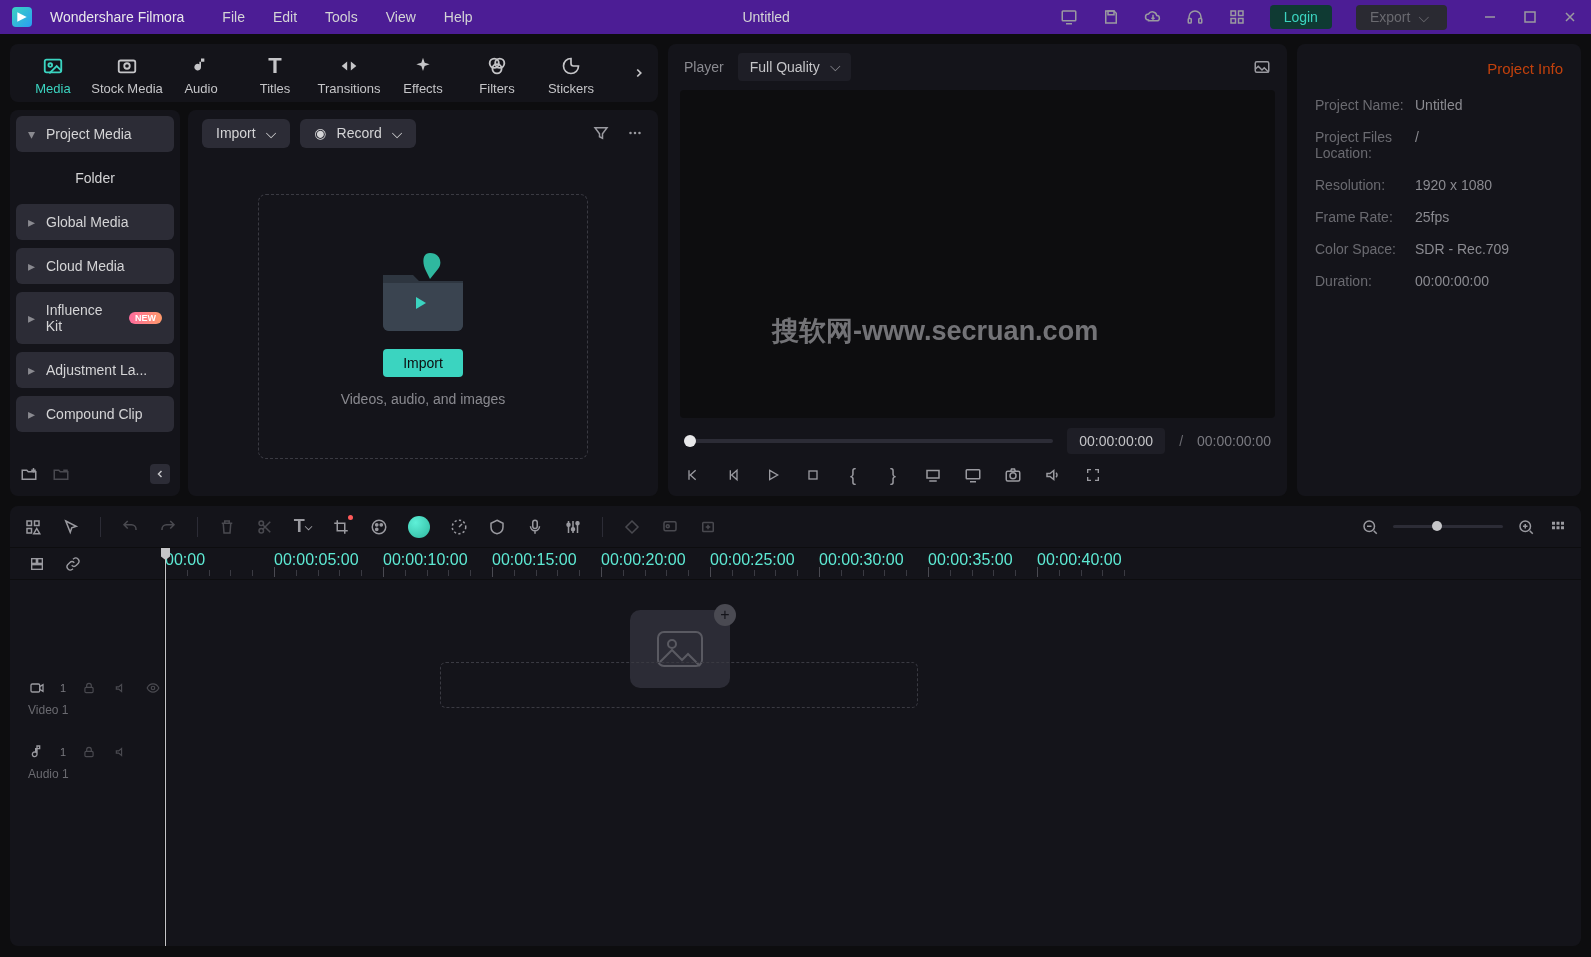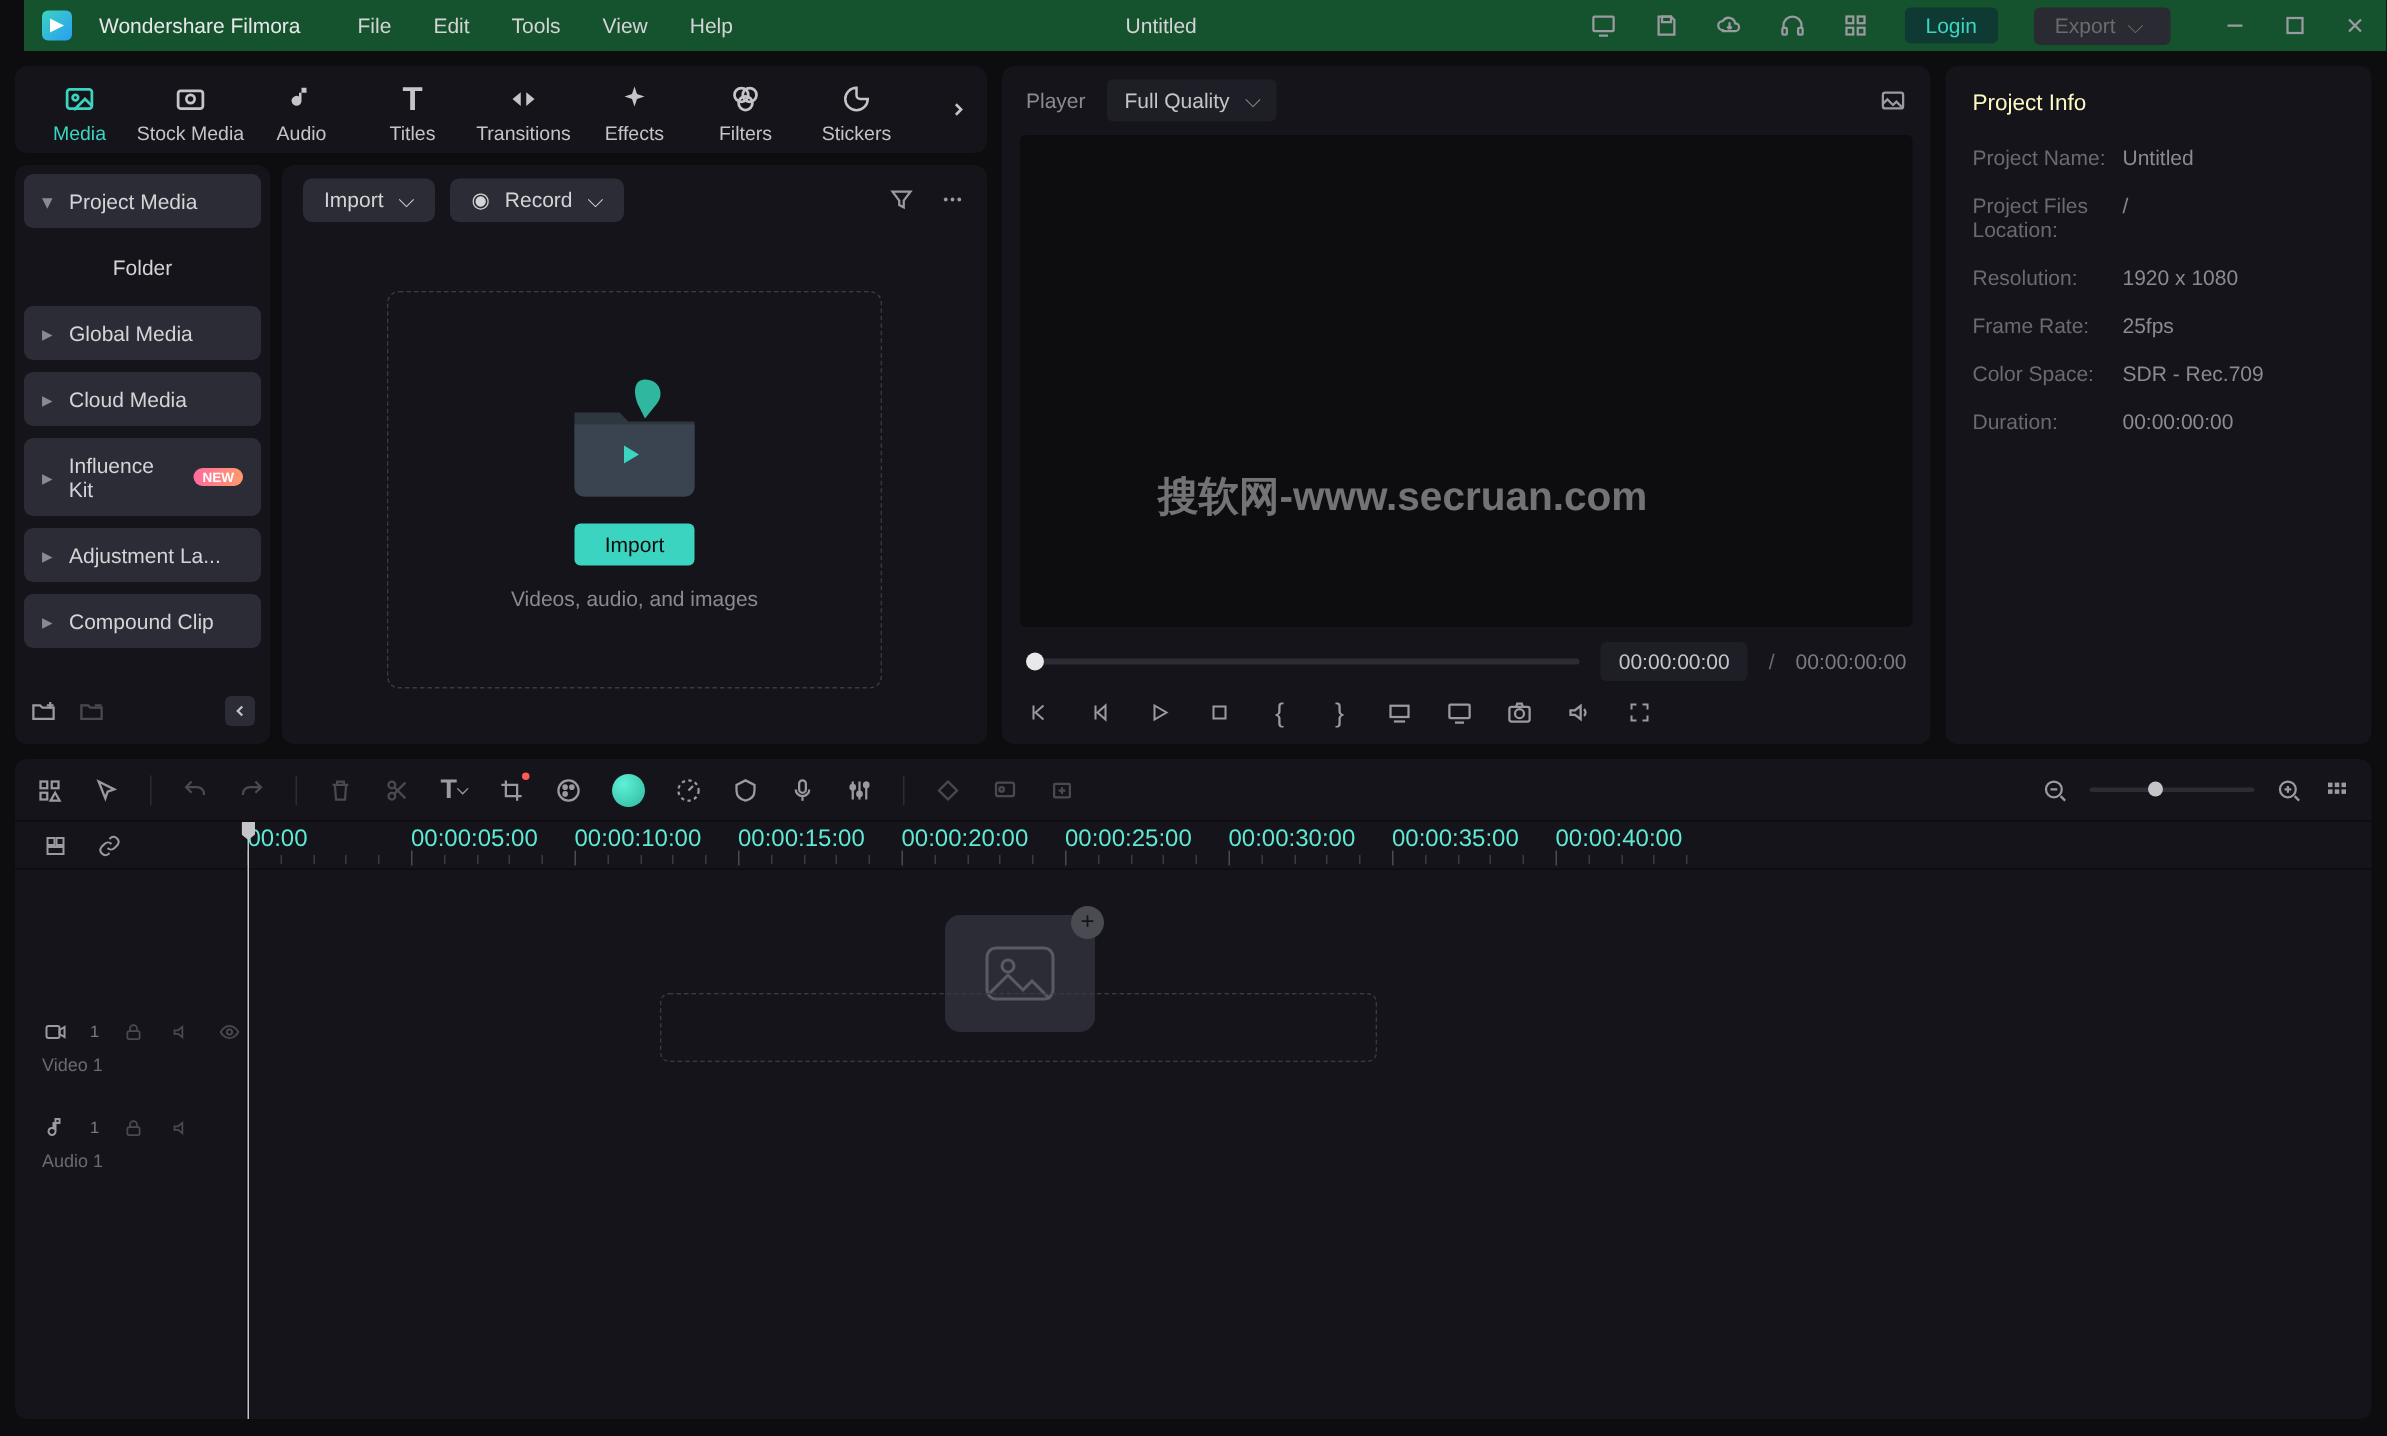--- a/index.html
+++ b/index.html
@@ -1,17 +1,17 @@
 <!DOCTYPE html>
 <html><head>
 <meta charset="utf-8">
 <style>
 * { margin:0; padding:0; box-sizing:border-box; font-family:"Segoe UI",-apple-system,sans-serif; }
 body { background:#0d0d0f; color:#c5c5c8; width:1591px; height:957px; overflow:hidden; font-size:14px; }
-.titlebar { height:34px; background:#14532d; display:flex; align-items:center; padding:0 12px; gap:18px;margin-left:16px; }
+.titlebar { height:34px; background:#4c1d95; display:flex; align-items:center; padding:0 12px; gap:18px; }
 .logo { width:20px; height:20px; background:linear-gradient(135deg,#3bd4c0,#2a9df4); border-radius:4px; display:flex; align-items:center; justify-content:center; }
 .logo svg { width:14px; height:14px; }
 .app-name { font-weight:500; color:#e8e8ea; }
 .menubar { display:flex; gap:28px; margin-left:20px; }
 .menu-item { color:#d4d4d6; font-size:14px; cursor:pointer; }
 .title-center { flex:1; text-align:center; color:#d4d4d6; }
 .title-icons { display:flex; gap:24px; align-items:center; }
 .icon-btn { width:18px; height:18px; display:flex; align-items:center; justify-content:center; color:#9a9aa0; cursor:pointer; }
 .login-btn { background:#0f3a33; color:#3bd4c0; padding:4px 14px; border-radius:4px; border:none; cursor:pointer; font-size:14px; }
 .export-btn { background:#2a2a32; color:#6a6a70; padding:4px 18px 4px 14px; border-radius:4px; display:flex; align-items:center; gap:8px; cursor:pointer; }
@@ -48,21 +48,21 @@
 .player-view { flex:1; background:#0d0d0f; margin:0 12px; border-radius:4px; position:relative; }
 .watermark { position:absolute; left:50%; top:68%; transform:translateX(-63%); font-size:27px; font-weight:700; color:rgba(200,200,205,0.55); white-space:nowrap; }
 .player-footer { padding:10px 16px 12px; }
 .scrub-row { display:flex; align-items:center; gap:14px; margin-bottom:12px; }
 .scrub-track { flex:1; height:4px; background:#2c2c36; border-radius:2px; position:relative; }
 .scrub-thumb { position:absolute; left:0; top:-4px; width:12px; height:12px; border-radius:50%; background:#e8e8ea; }
 .time-box { background:#1e1e26; padding:5px 12px; border-radius:4px; font-size:14px; color:#c5c5c8; }
 .time-sep { color:#6a6a70; }
 .play-controls { display:flex; align-items:center; gap:22px; }
 .info-col { width:284px; background:#14141a; border-radius:8px; padding:16px 18px; }
-.info-title { color:#fef9c3; font-size:15px; margin-bottom:20px; }
+.info-title { color:#c2410c; font-size:15px; margin-bottom:20px;text-align:right; }
 .info-row { display:flex; margin-bottom:16px; font-size:14px; }
 .info-label { width:100px; color:#6a6a70; }
 .info-value { color:#8a8a90; }
 .timeline-wrap { margin:10px; height:440px; background:#14141a; border-radius:8px; display:flex; flex-direction:column; }
 .tl-toolbar { height:42px; display:flex; align-items:center; padding:0 14px; gap:20px; border-bottom:1px solid #0d0d0f; }
 .tl-toolbar .sep { width:1px; height:20px; background:#2c2c36; }
 .tl-toolbar-right { margin-left:auto; display:flex; align-items:center; gap:14px; }
 .zoom-track { width:110px; height:3px; background:#2c2c36; border-radius:2px; position:relative; }
 .zoom-thumb { position:absolute; left:35%; top:-4px; width:10px; height:10px; border-radius:50%; background:#c5c5c8; }
 .tl-body { flex:1; display:flex; }

